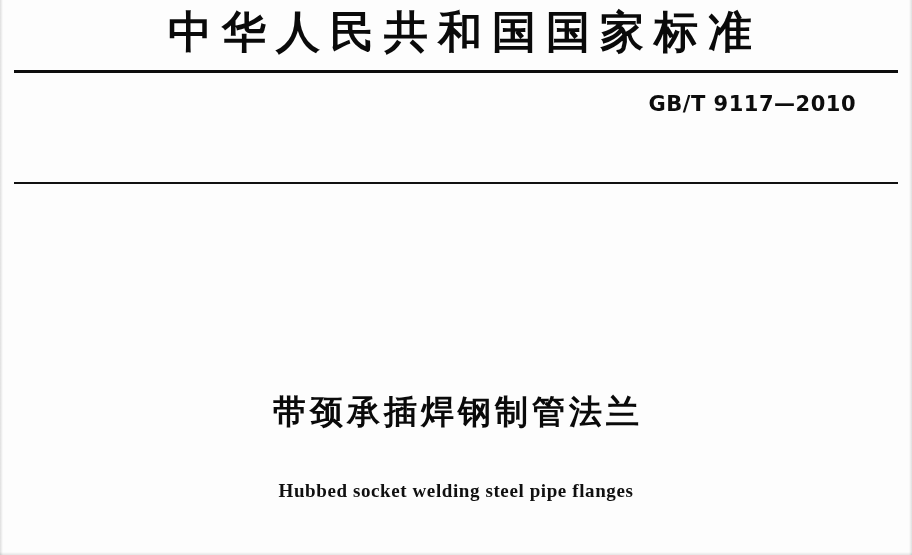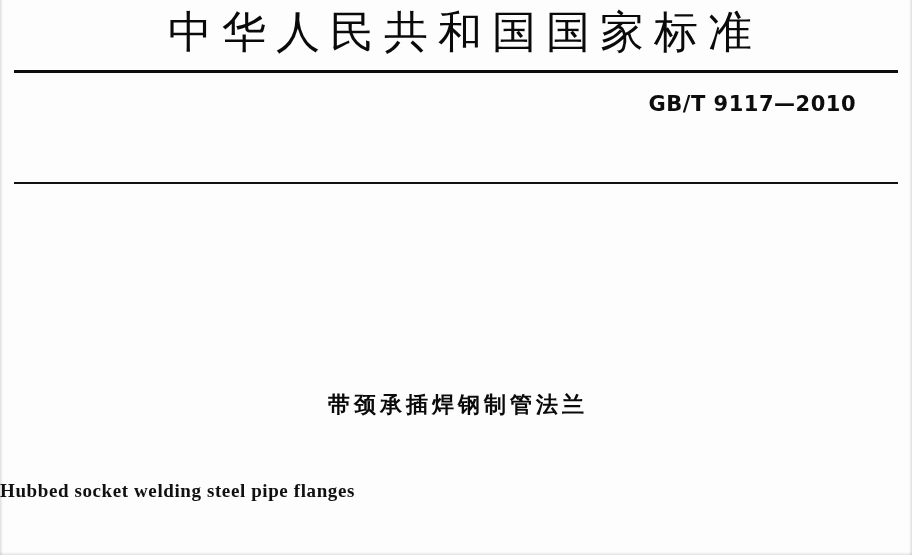--- a/index.html
+++ b/index.html
@@ -23,21 +23,21 @@
   }
 
   
   .national-title {
     position: absolute;
     left: 8px;
     right: 0;
     top: 4px;
     text-align: center;
     font-family: "DejaVu Sans", sans-serif;
-    font-weight: normal;
+    font-weight: bold;
     font-size: 44px;
     letter-spacing: 10px;
     line-height: 1.25;
     color: #0a0a0a;
     white-space: nowrap;
     text-indent: 10px;
   }
 
   .rule-top {
     position: absolute;
@@ -81,32 +81,33 @@
   }
 
   .doc-title-cn {
     position: absolute;
     left: 0;
     right: 0;
     top: 390px;
     text-align: center;
     font-family: "DejaVu Sans", sans-serif;
     font-weight: bold;
-    font-size: 22px;
+    font-size: 33px;
     letter-spacing: 4px;
     color: #0a0a0a;
     white-space: nowrap;
     text-indent: 4px;
   }
 
   .doc-title-en {
     position: absolute;
     left: 0;
     right: 0;
     top: 480px;
+    text-align: center;
     font-family: "Liberation Serif", serif;
     font-weight: bold;
     font-size: 19px;
     letter-spacing: 0.6px;
     color: #101010;
     white-space: nowrap;
   }
 
   
   .scan-edge-left,

